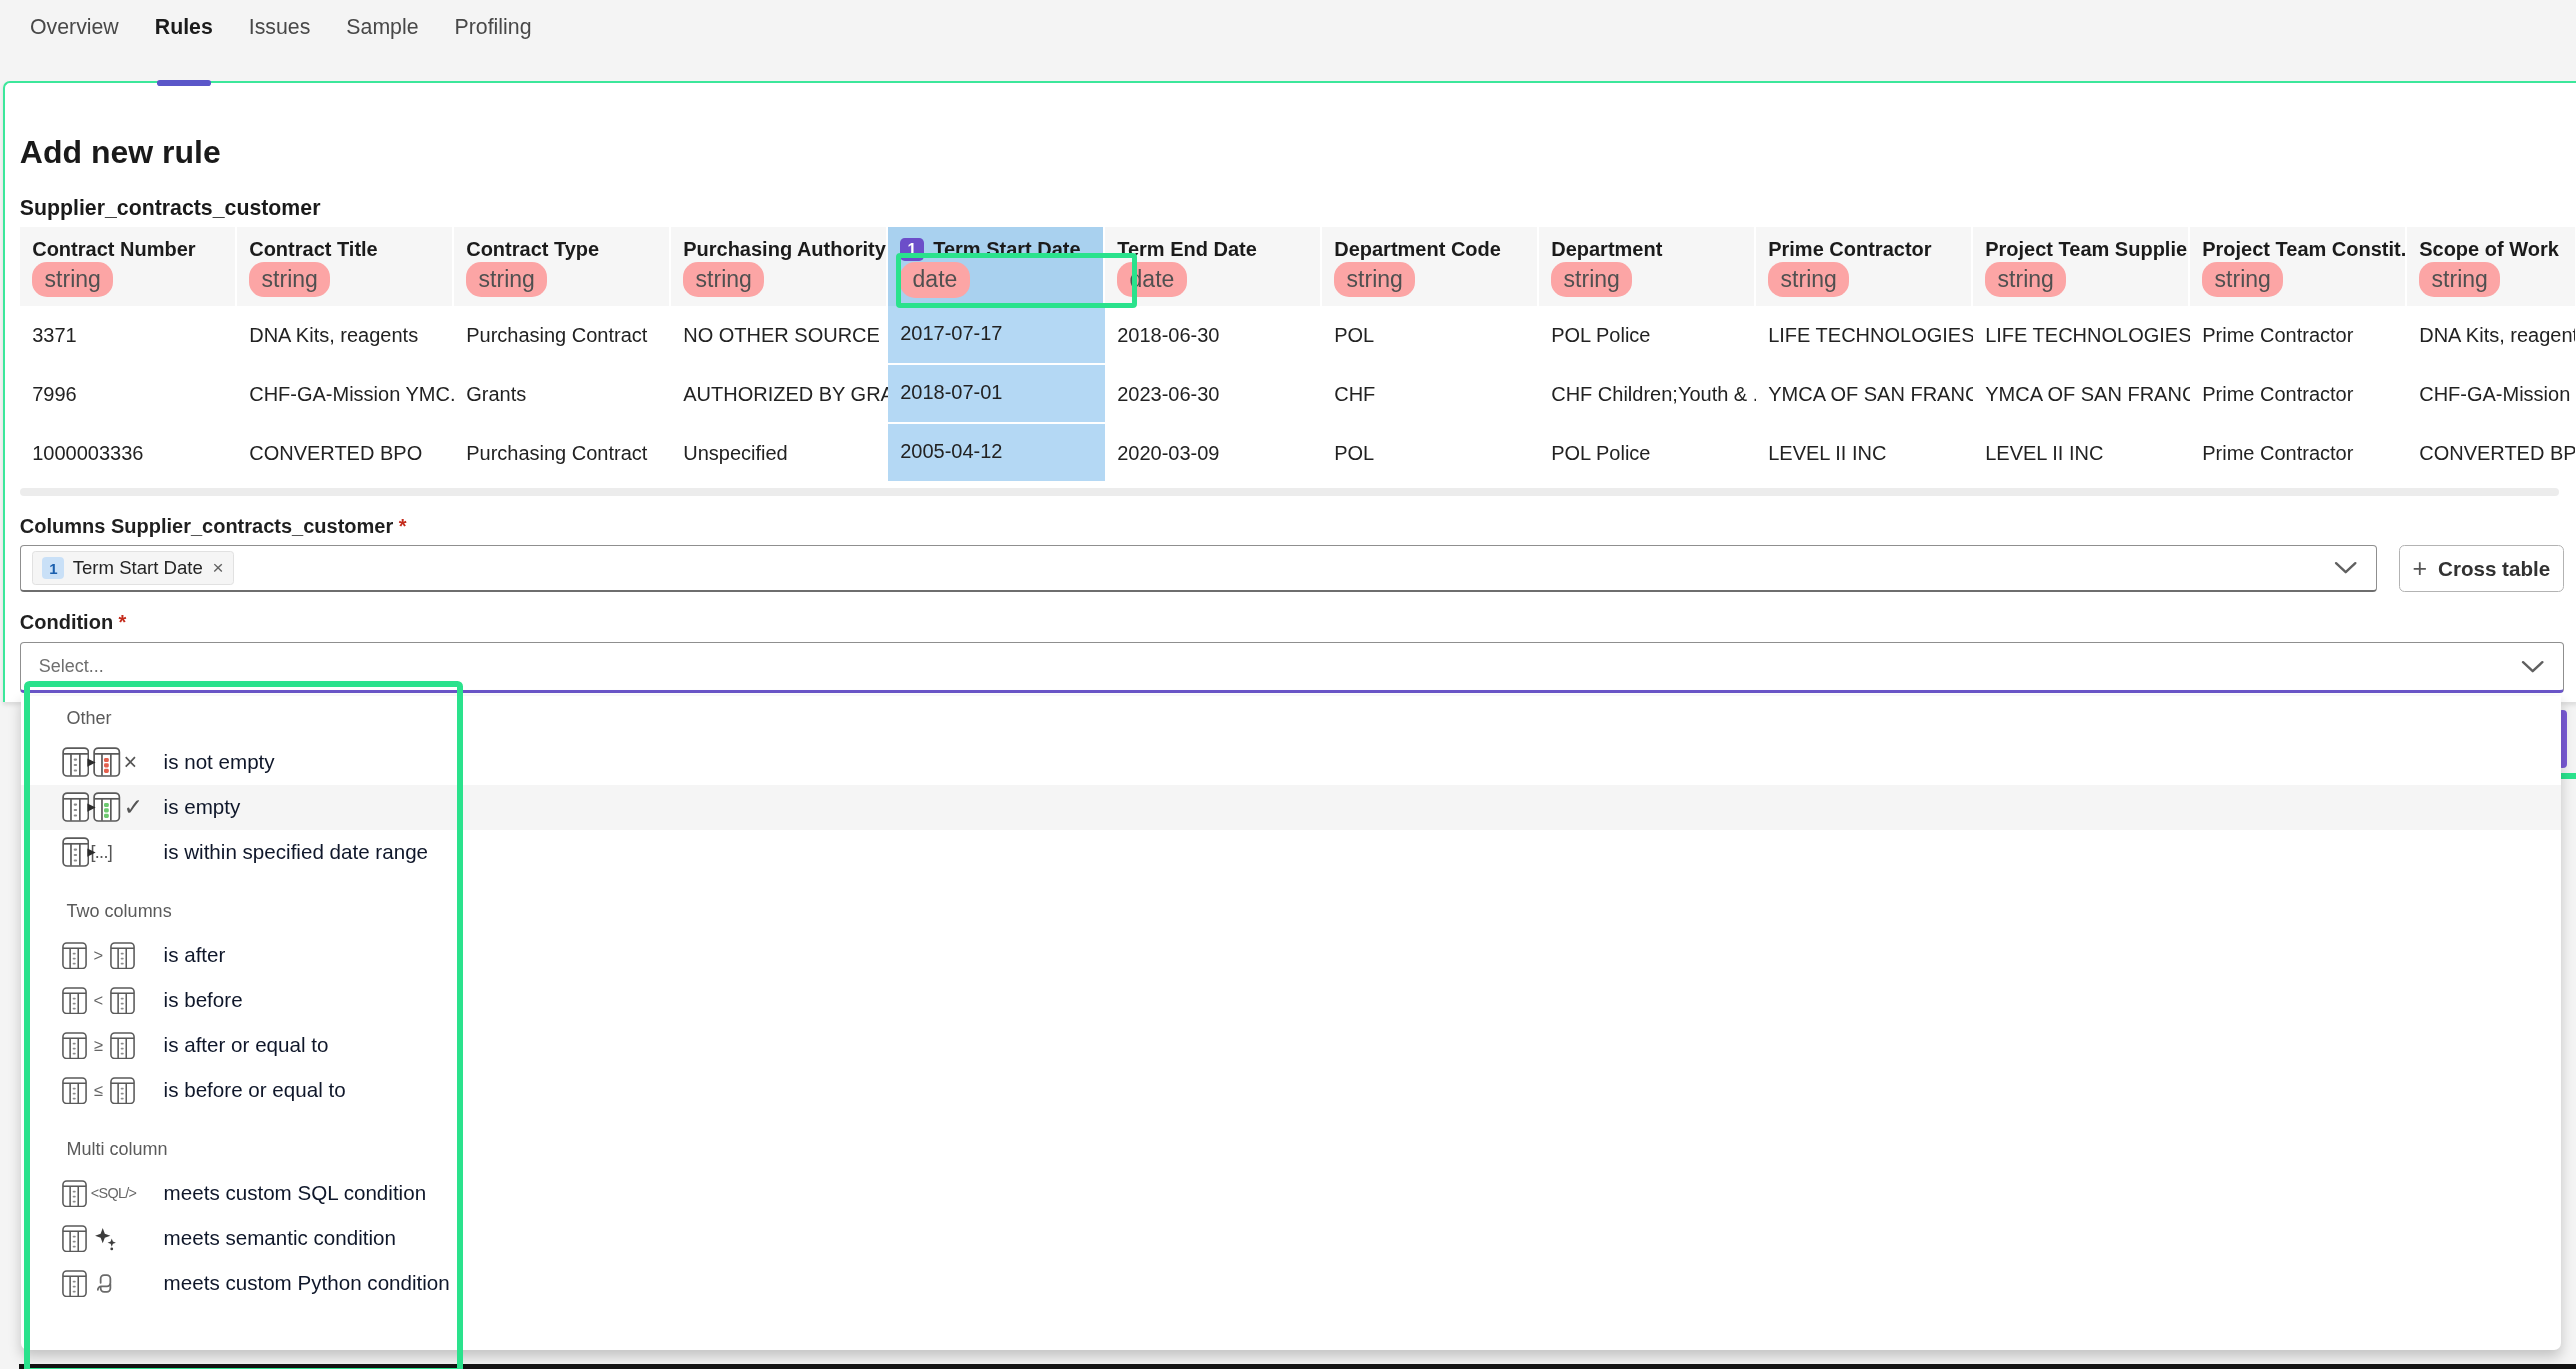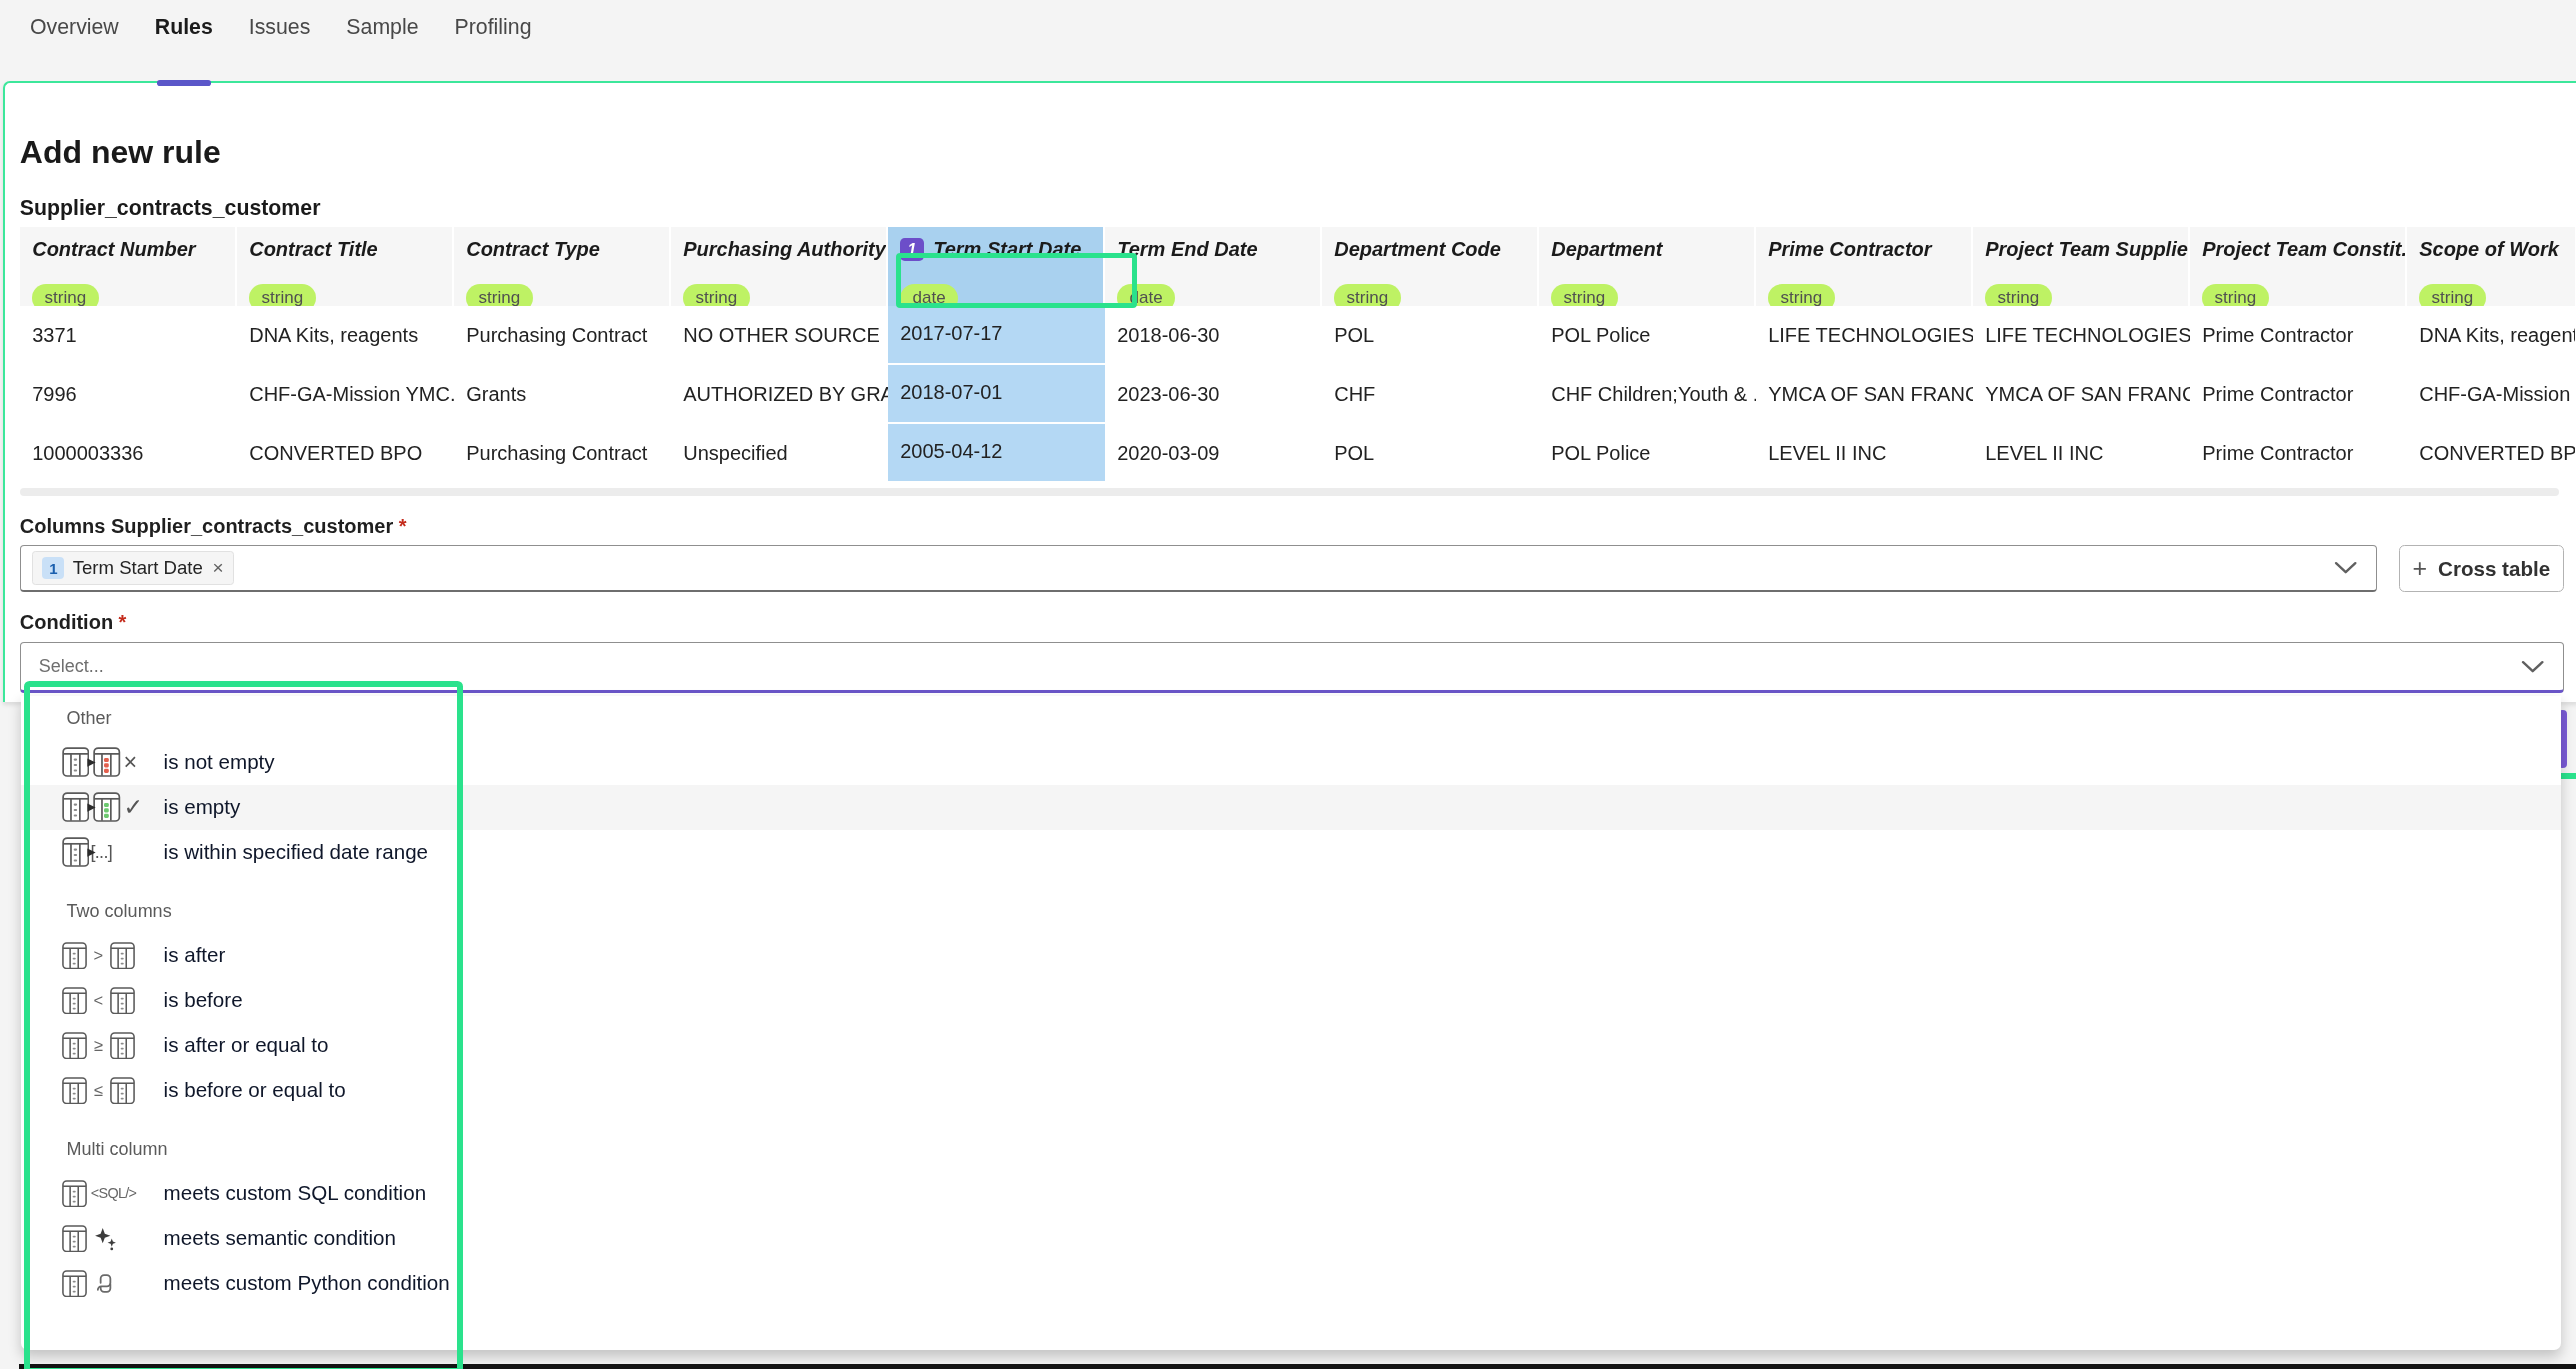--- a/index.html
+++ b/index.html
@@ -17,23 +17,23 @@
   .card{position:absolute;left:2.8px;top:81px;width:2573px;height:619px;background:#fff;
     border-top:2.8px solid #3ce79b;border-left:2.8px solid #3ce79b;border-radius:6.9px 0 0 0;
     box-shadow:0 2.1px 4.1px rgba(0,0,0,.10);z-index:5;}
   .page-title{position:absolute;left:15px;top:30px;font-size:32px;font-weight:700;color:#1a1a1a;}
   .table-title{position:absolute;left:15px;top:95px;font-size:21.3px;font-weight:700;color:#1a1a1a;}
   
   .ptable{position:absolute;left:15px;top:144px;width:2555px;height:257px;overflow:hidden;}
   .prow{display:flex;width:2615px;}
   .hcell{width:217px;min-width:217px;height:79px;box-sizing:border-box;background:#f6f6f6;border-right:2.1px solid #fff;padding:11px 0 0 12.4px;}
   .hcell.sel{background:#a9d1ef;}
-  .hname{display:flex;align-items:center;font-size:20px;font-weight:700;color:#1b1b1b;white-space:nowrap;overflow:hidden;font-style:italic;}
+  .hname{display:flex;align-items:center;font-size:20px;font-weight:700;color:#1b1b1b;white-space:nowrap;overflow:hidden;}
   .hbadge{width:23.4px;height:23.4px;border-radius:4.8px;background:#6c4ec9;color:#fff;font-size:16px;font-weight:700;display:inline-flex;align-items:center;justify-content:center;margin-right:9.6px;flex:0 0 auto;}
-  .hchip{display:inline-block;margin-top:23px;background:#bef264;color:#505050;font-size:17px;border-radius:15px;padding:4.1px 12.4px;}
+  .hchip{display:inline-block;margin-top:1px;background:#fca5a5;color:#505050;font-size:23px;border-radius:15px;padding:4.1px 12.4px;}
   .bcell{width:217px;min-width:217px;height:59px;box-sizing:border-box;padding-left:12.4px;font-size:20px;color:#222;line-height:58px;white-space:nowrap;overflow:hidden;background:#fff;}
   .bcell.sel{background:#b4d8f4;border-bottom:2.8px solid #fff;line-height:55px;}
   .hscroll{position:absolute;left:15px;top:405px;width:2539px;height:8.3px;border-radius:4.1px;background:#ececec;}
   
   .field-label{position:absolute;left:15px;font-size:20px;font-weight:700;color:#1f1f1f;}
   .req{color:#c42b1c;margin-left:5.5px;font-weight:700;}
   .select{position:absolute;box-sizing:border-box;background:#fff;border:1.4px solid #8f8f8f;border-radius:4.1px;display:flex;align-items:center;}
   .columns-select{left:15px;top:462px;width:2357px;height:47px;border-bottom:2.1px solid #6e6e6e;padding-left:11px;}
   .chip{display:inline-flex;align-items:center;height:32px;background:#f5f5f5;border:0.7px solid #e1e1e1;border-radius:3.4px;padding:0 9.6px;}
   .chip-badge{width:22px;height:22px;border-radius:4.1px;background:#c9e0f7;color:#1a5fae;font-size:15px;font-weight:700;display:inline-flex;align-items:center;justify-content:center;margin-right:8.3px;}

